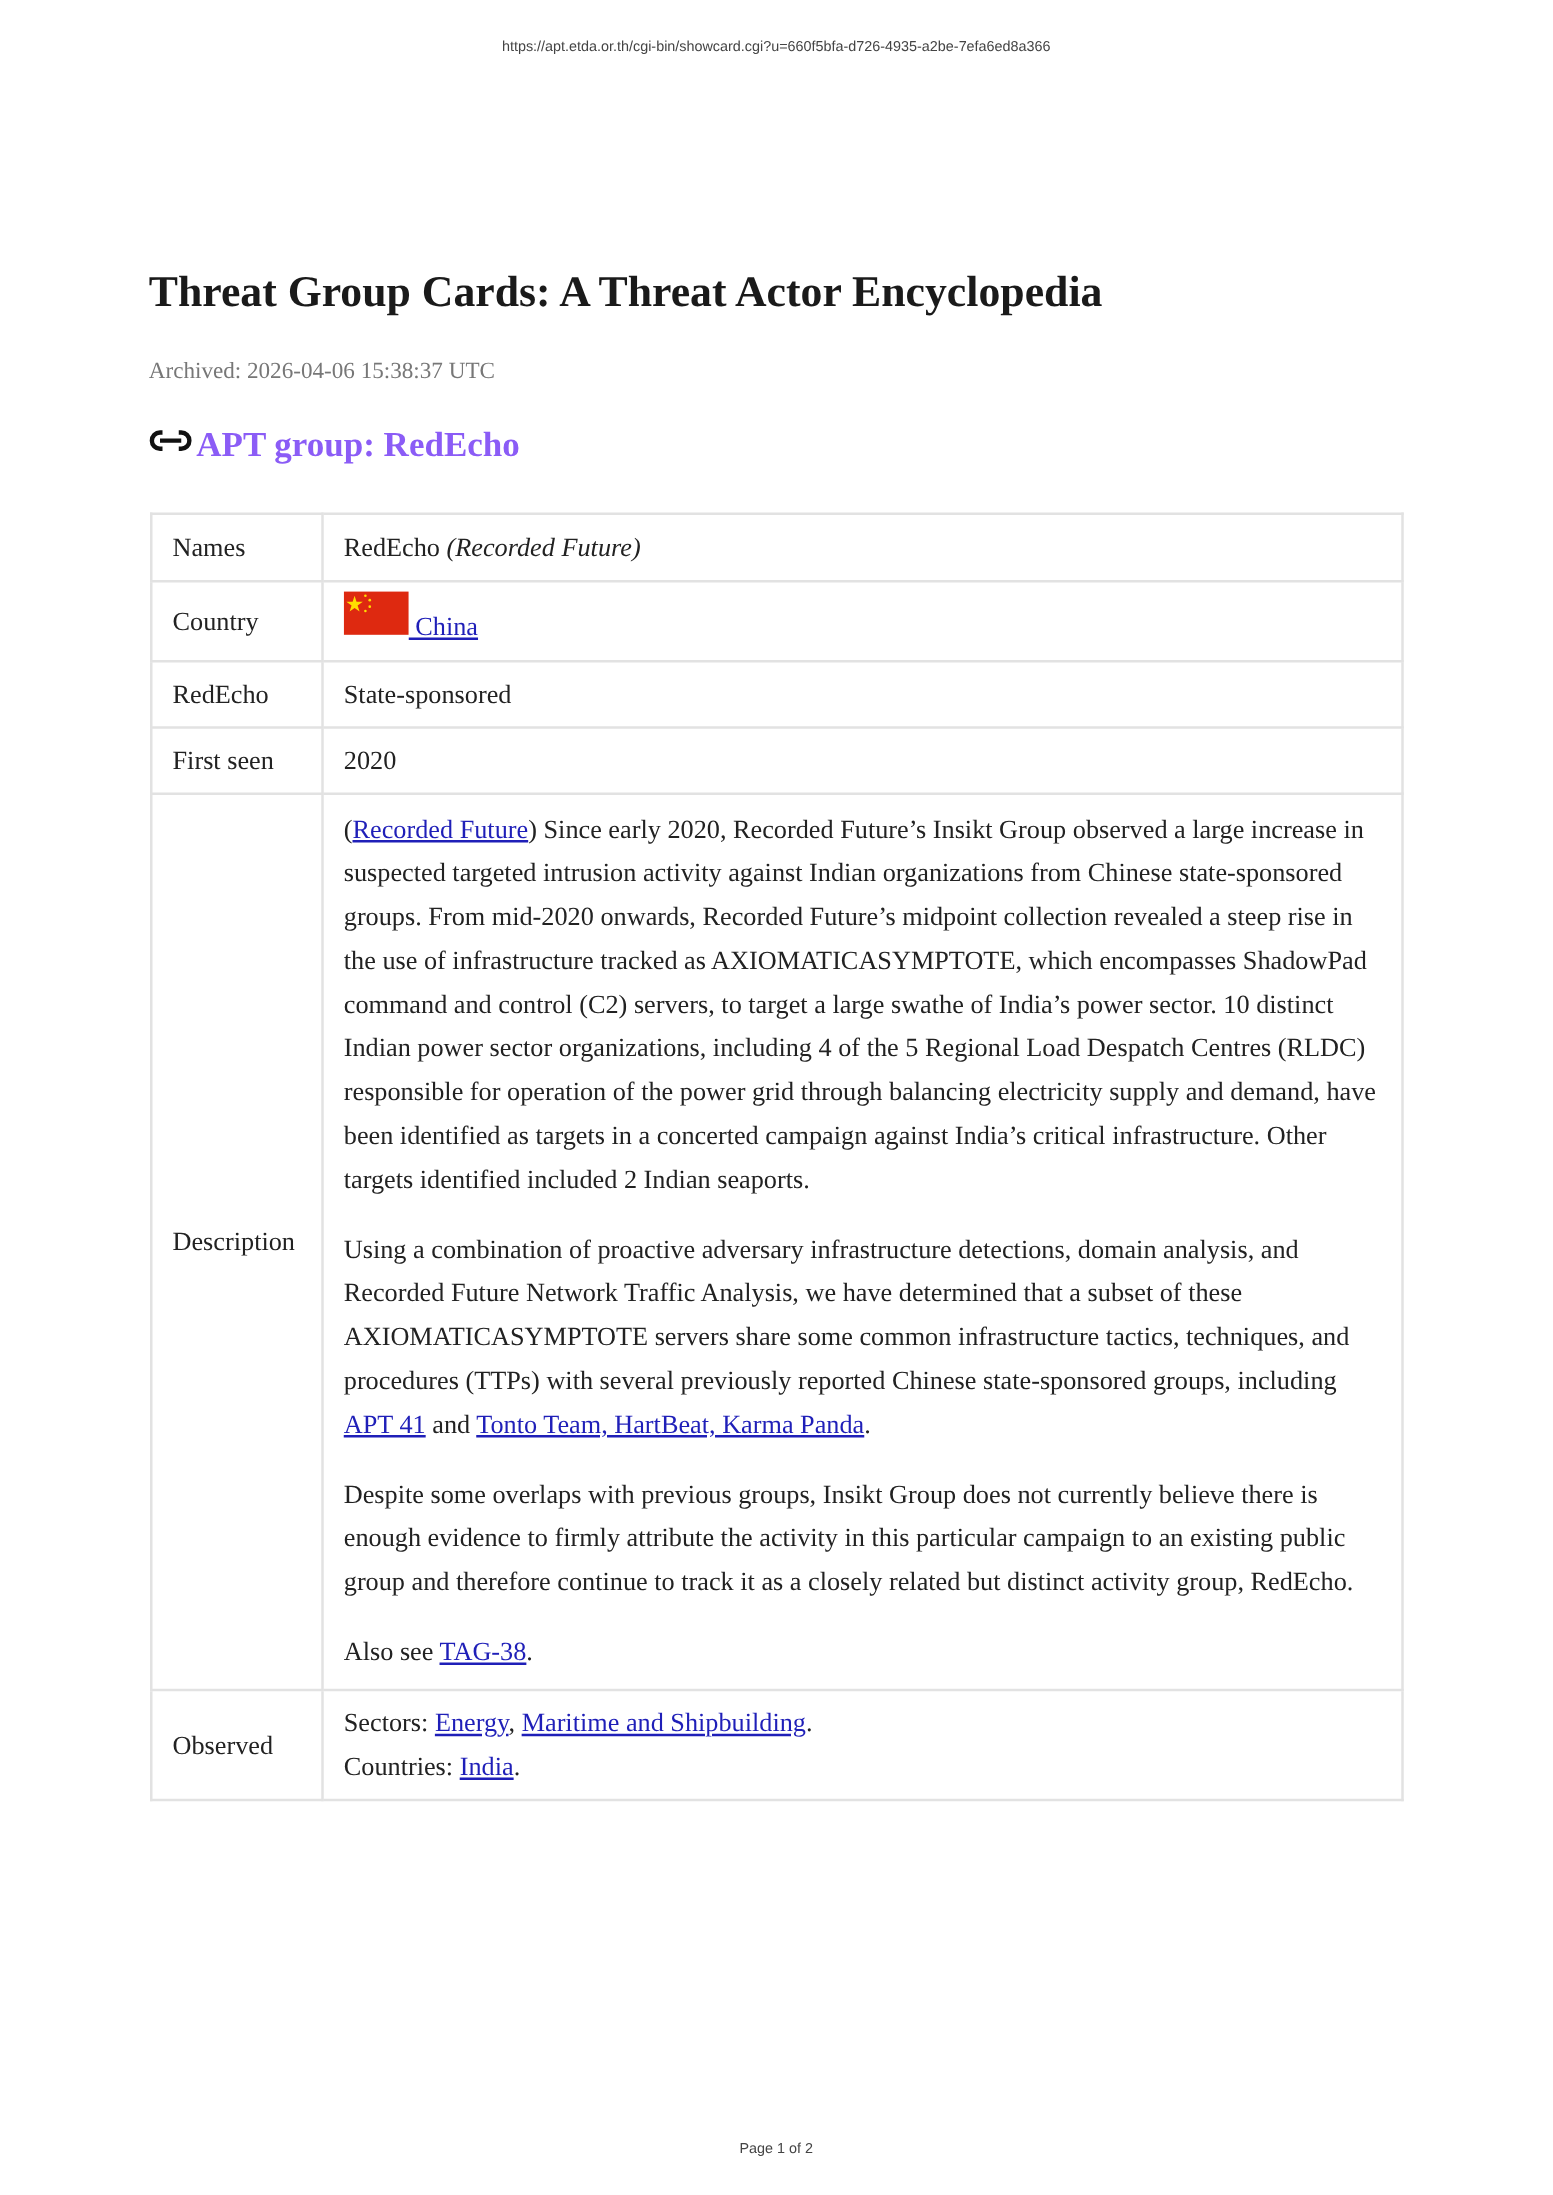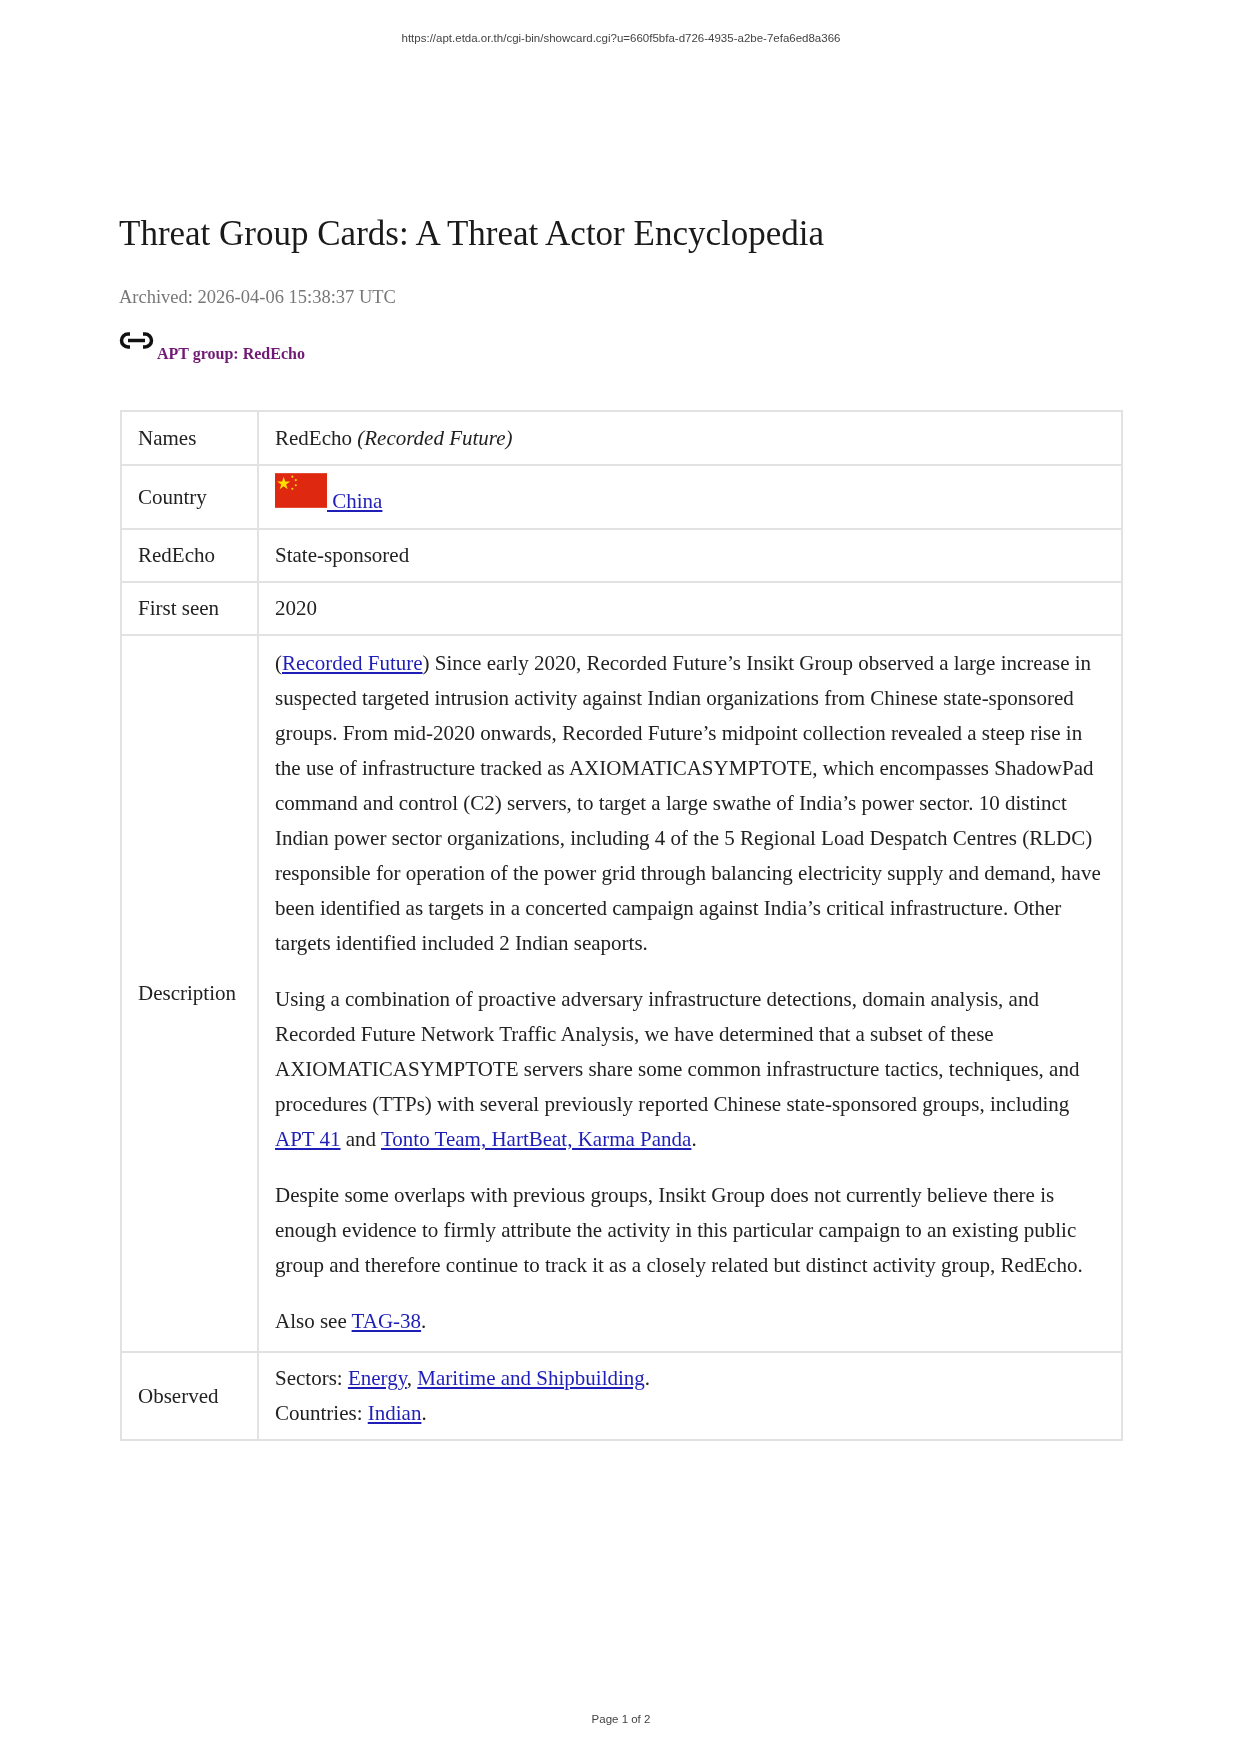--- a/index.html
+++ b/index.html
@@ -6,29 +6,29 @@
   body {
     width: 1242px; height: 1756px; position: relative; overflow: hidden;
     font-family: "Liberation Serif", serif; color: #222222;
   }
   .url-header {
     position: absolute; top: 32px; left: 0; width: 1242px; text-align: center;
     font-family: "Liberation Sans", sans-serif; font-size: 11.5px; color: #444444;
   }
   .page-title {
     position: absolute; top: 214px; left: 119px; margin: 0;
-    font-size: 35px; font-weight: normal; color: #1a1a1a; letter-spacing: 0;
+    font-size: 35px; font-weight: bold; color: #1a1a1a; letter-spacing: 0;
   }
   .archived {
     position: absolute; top: 287px; left: 119px;
     font-size: 18.5px; color: #777777;
   }
   .group-heading {
     position: absolute; top: 341px; left: 119px; margin: 0;
-    font-size: 16px; font-weight: bold; color: #701a75;
+    font-size: 28px; font-weight: bold; color: #8b5cf6;
     display: flex; align-items: flex-end;
   }
   .group-heading .link-icon {
     display: inline-block; width: 35px; height: 22px; margin-right: 3px;
     position: relative; top: -10px;
   }
   table.card {
     position: absolute; top: 410px; left: 120px; width: 1003px;
     border-collapse: collapse; font-size: 21px; line-height: 1.25;
   }
@@ -111,19 +111,19 @@
       <p><span>(</span><a href="#">Recorded Future</a><span>) Since early 2020, Recorded Future’s Insikt Group observed a large increase in suspected targeted intrusion activity against Indian organizations from Chinese state-sponsored groups. From mid-2020 onwards, Recorded Future’s midpoint collection revealed a steep rise in the use of infrastructure tracked as AXIOMATICASYMPTOTE, which encompasses ShadowPad command and control (C2) servers, to target a large swathe of India’s power sector. 10 distinct Indian power sector organizations, including 4 of the 5 Regional Load Despatch Centres (RLDC) responsible for operation of the power grid through balancing electricity supply and demand, have been identified as targets in a concerted campaign against India’s critical infrastructure. Other targets identified included 2 Indian seaports.</span></p>
       <p><span>Using a combination of proactive adversary infrastructure detections, domain analysis, and Recorded Future Network Traffic Analysis, we have determined that a subset of these AXIOMATICASYMPTOTE servers share some common infrastructure tactics, techniques, and procedures (TTPs) with several previously reported Chinese state-sponsored groups, including </span><a href="#">APT 41</a><span> and </span><a href="#">Tonto Team, HartBeat, Karma Panda</a><span>.</span></p>
       <p>Despite some overlaps with previous groups, Insikt Group does not currently believe there is enough evidence to firmly attribute the activity in this particular campaign to an existing public group and therefore continue to track it as a closely related but distinct activity group, RedEcho.</p>
       <p><span>Also see </span><a href="#">TAG-38</a><span>.</span></p>
     </td>
   </tr>
   <tr class="r-observed">
     <td class="label">Observed</td>
     <td class="value">
       <div class="obs-line"><span>Sectors: </span><a href="#">Energy</a><span>, </span><a href="#">Maritime and Shipbuilding</a><span>.</span></div>
-      <div class="obs-line"><span>Countries: </span><a href="#">Indian</a><span>.</span></div>
+      <div class="obs-line"><span>Countries: </span><a href="#">India</a><span>.</span></div>
     </td>
   </tr>
 </tbody>
   </table>
 
 <div class="page-footer">Page 1 of 2</div>
 
 </body></html>

